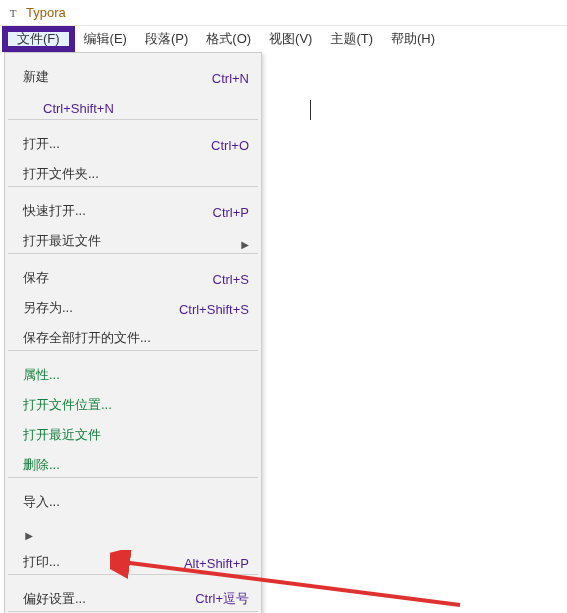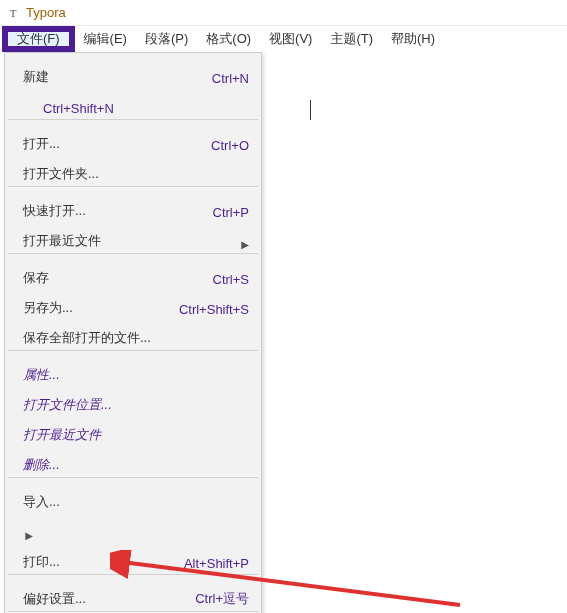--- a/index.html
+++ b/index.html
@@ -66,22 +66,21 @@
     }
     .menu-item {
       display: flex;
       align-items: flex-end;
       height: 30px;
       padding: 0 10px 0 16px;
       cursor: default;
       color: #333;
     }
     .menu-item.disabled {
-      color: #4c1d95;
-      font-style: italic;
+      color: #15803d;
     }
     .menu-label {
       flex: 1;
       font-size: 13px;
     }
     .menu-shortcut {
       font-size: 13px;
       color: #4c1d95;
       margin-left: 20px;
     }

